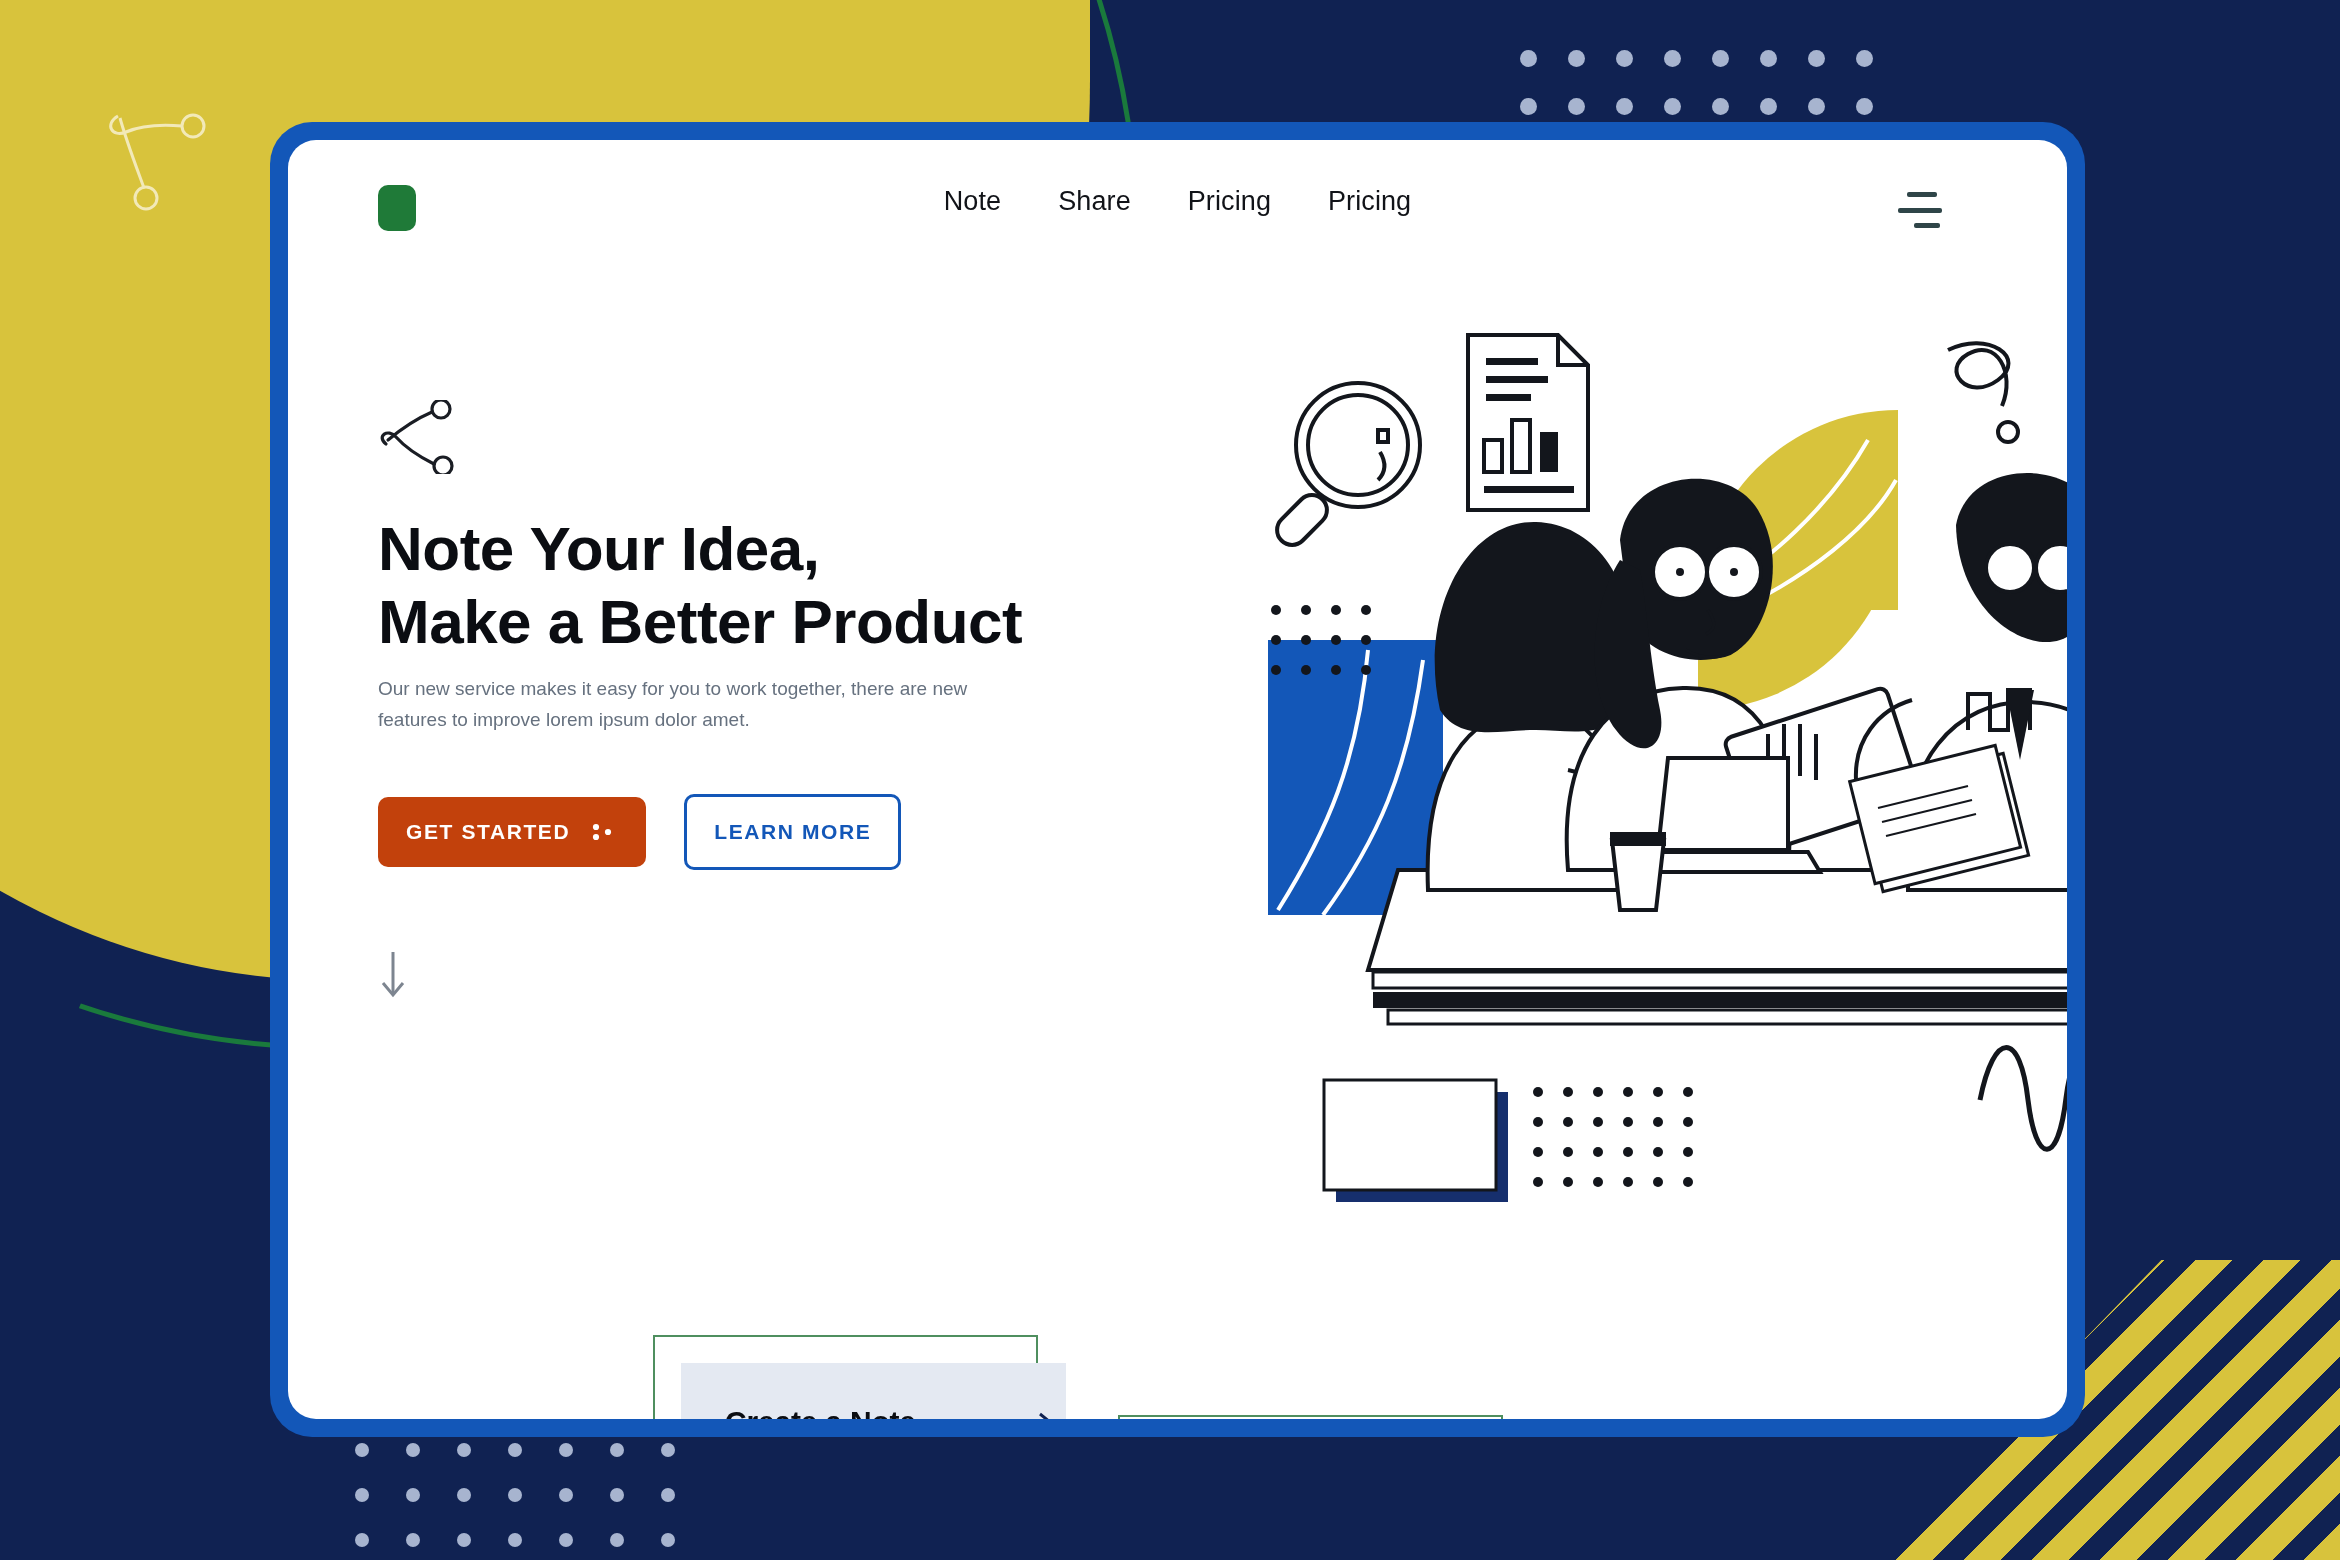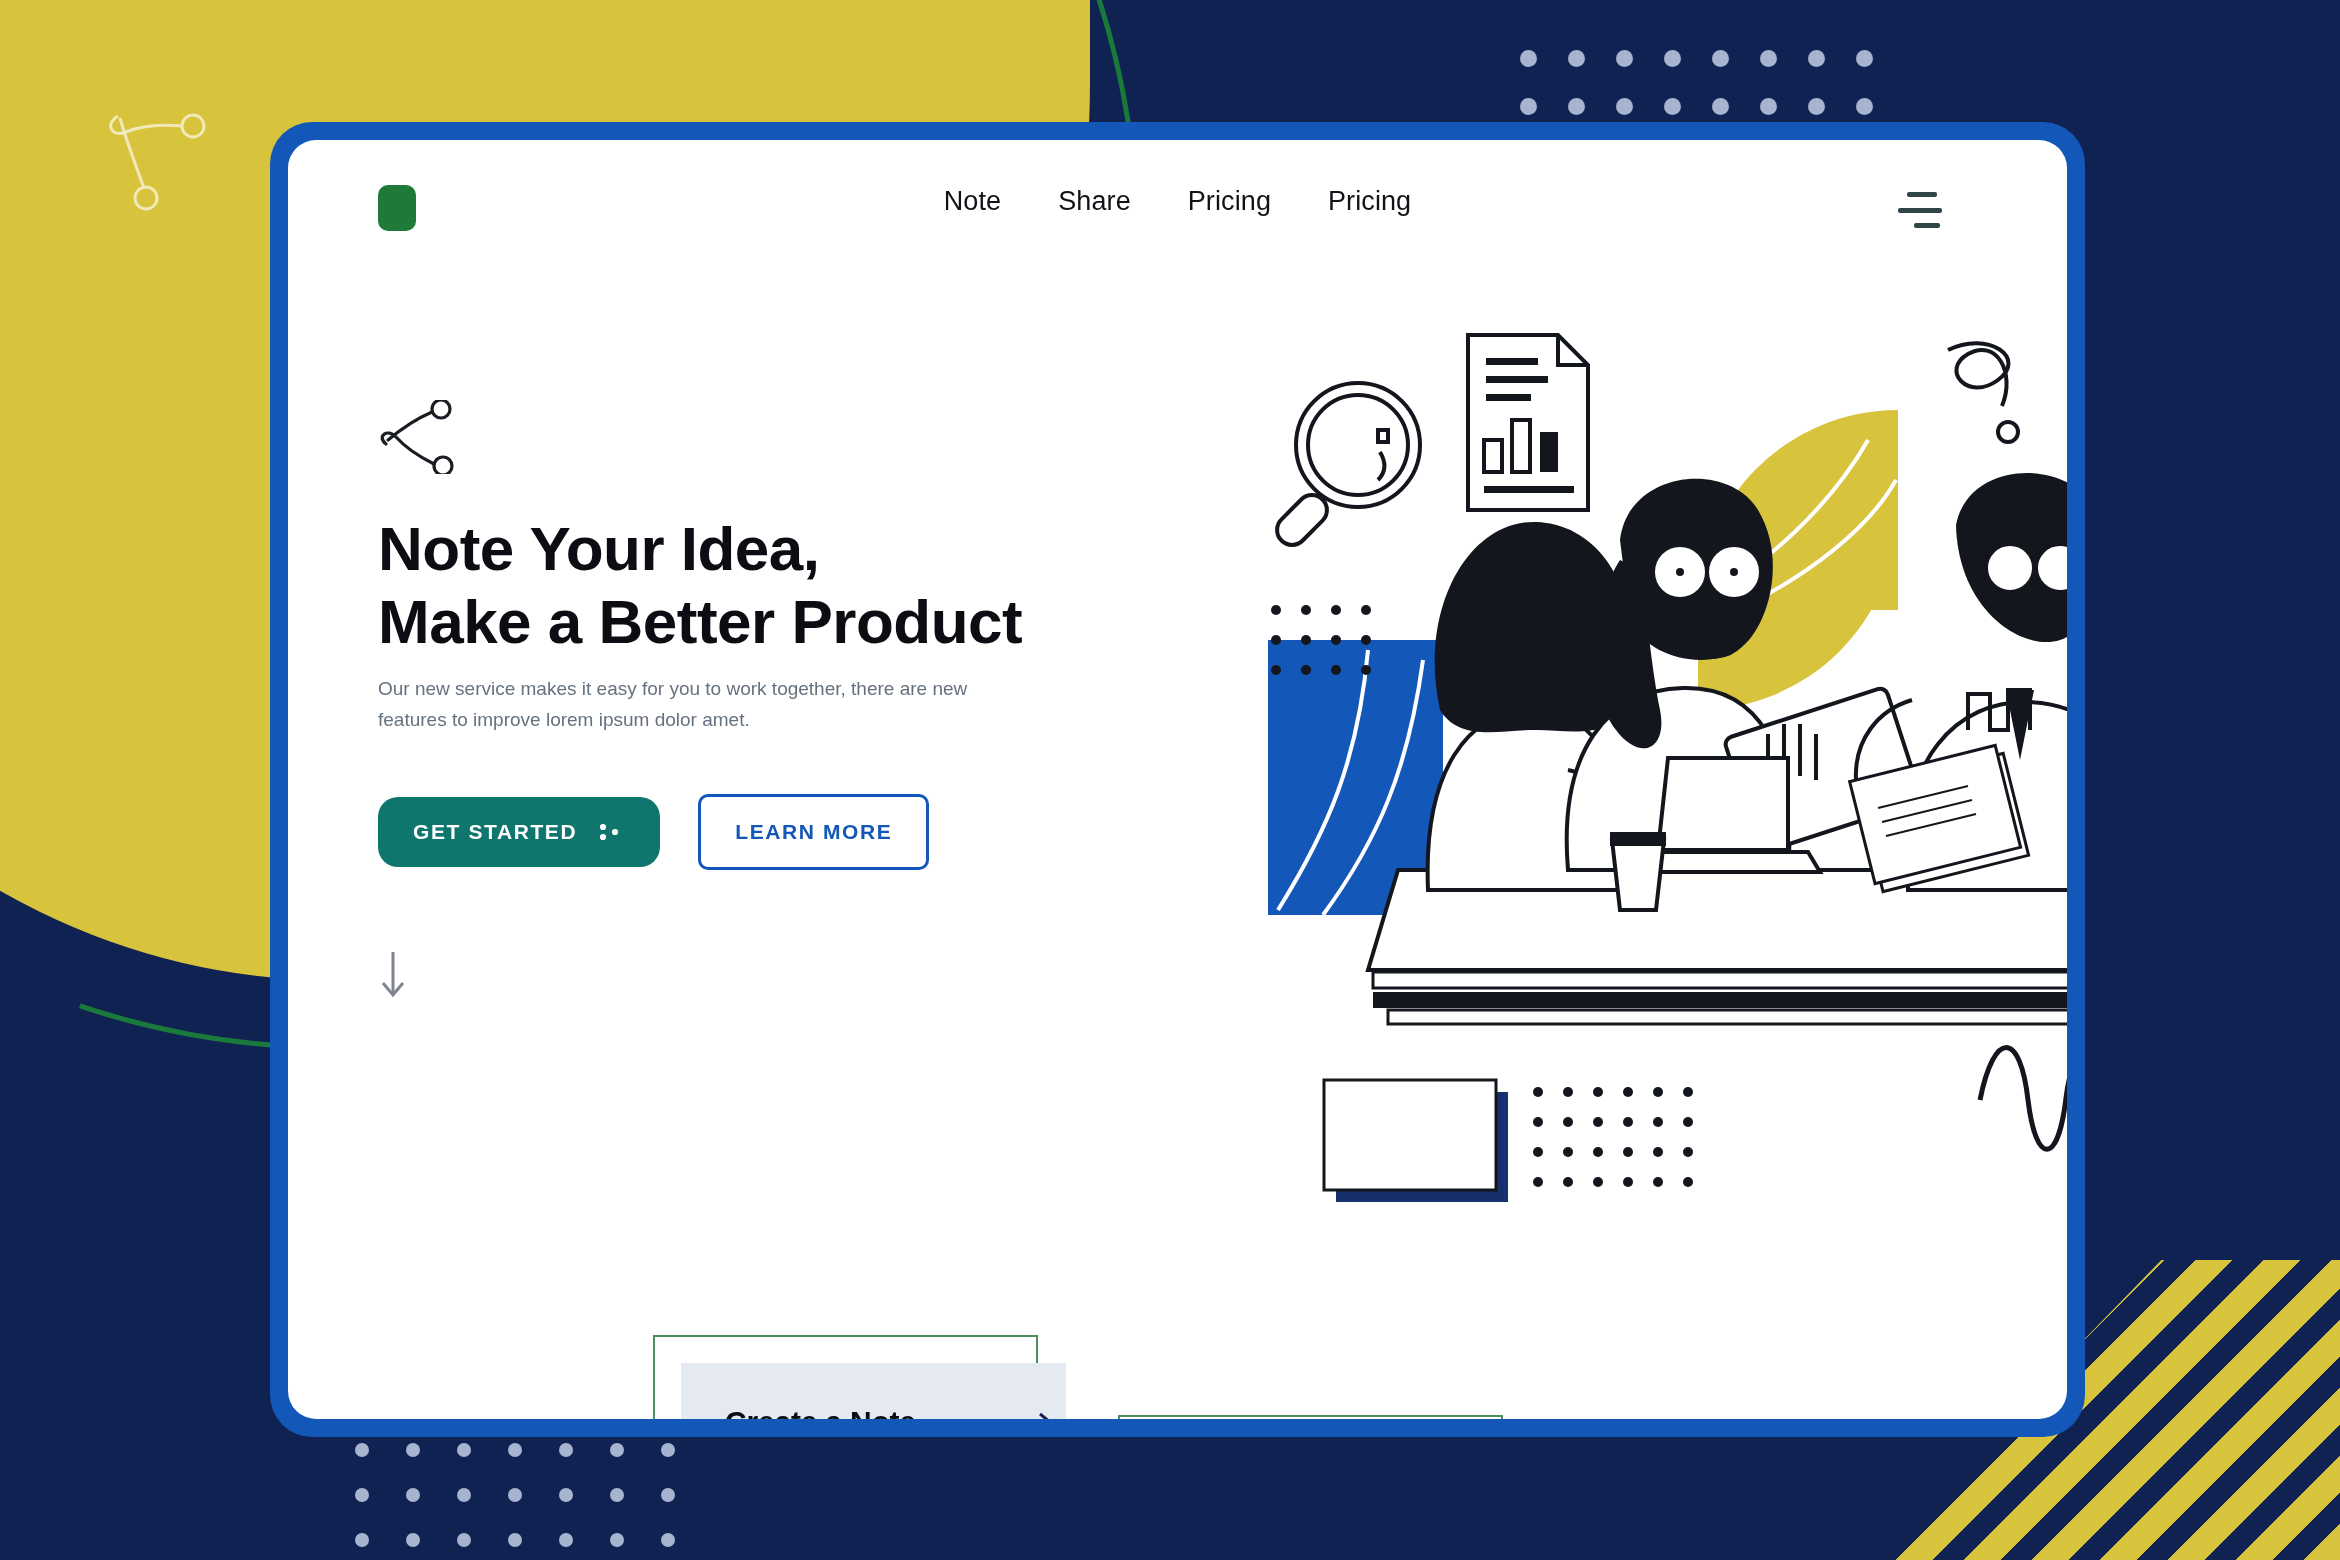--- a/index.html
+++ b/index.html
@@ -168,37 +168,37 @@
     font-size: 19px;
     line-height: 1.62;
     color: #66717f;
     width: 610px;
   }
 
   #cta-row { margin-top: 58px; display:flex; align-items:center; gap: 38px; }
 
   #btn-get-started {
     display:flex; align-items:center; gap: 22px;
-    background: #0f766e;
+    background: #c2410c;
     color: #ffffff;
     border: none;
-    border-radius: 20px;
-    padding: 23px 35px;
+    border-radius: 10px;
+    padding: 23px 28px;
     font-size: 21px;
     font-weight: 700;
     letter-spacing: 1.6px;
     cursor: pointer;
     font-family: "Liberation Sans", sans-serif;
   }
   #btn-learn-more {
     background:#ffffff;
     color:#1357b8;
     border: 3px solid #1357b8;
     border-radius: 10px;
-    padding: 23px 34px;
+    padding: 23px 27px;
     font-size: 21px;
     font-weight: 700;
     letter-spacing: 1.6px;
     cursor: pointer;
     font-family: "Liberation Sans", sans-serif;
   }
 
   #scroll-arrow { margin-top: 80px; width: 30px; height: 54px; }
 
   

